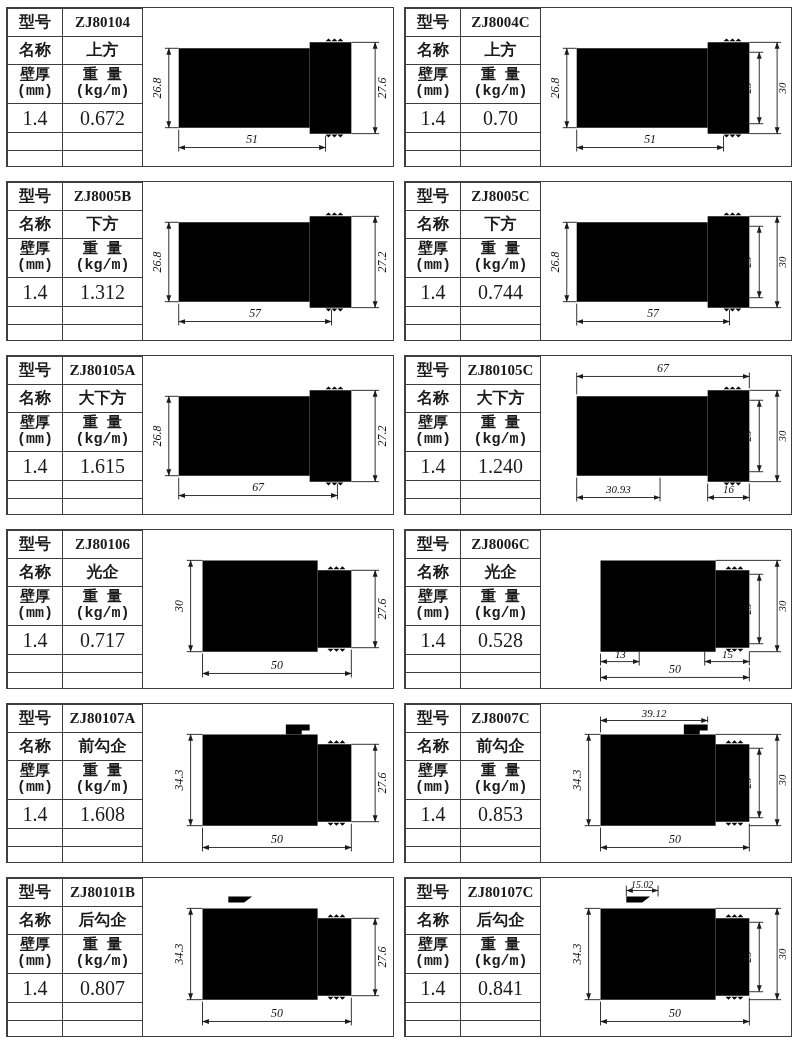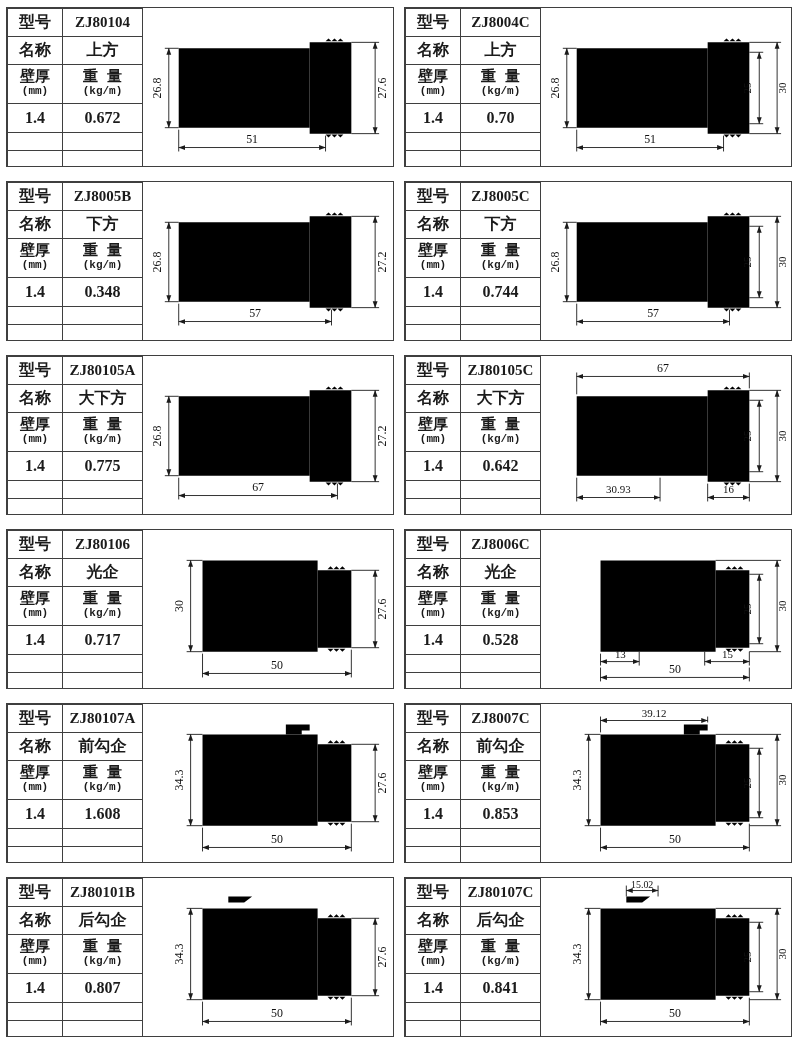--- a/index.html
+++ b/index.html
@@ -7,24 +7,24 @@
   .page{box-sizing:border-box;width:800px;height:1042px;padding:7px 6px;
         display:grid;grid-template-columns:388px 388px;grid-template-rows:repeat(6,160px);
         column-gap:10px;row-gap:14px;}
   .cell{border:1px solid #3f3f3f;display:flex;background:#fff;overflow:hidden;}
   table.spec{border-collapse:collapse;table-layout:fixed;width:136px;flex:0 0 136px;}
   table.spec td{border:1px solid #3f3f3f;text-align:center;vertical-align:middle;
                 padding:0;overflow:hidden;white-space:nowrap;}
   td.lbl,td.val{font-weight:bold;font-size:16px;height:27px;}
   td.val.model{font-size:15px;}
   td.hdr{height:38px;font-weight:bold;font-size:15px;line-height:1.05;font-family:Liberation Mono, monospace;}
-  td.hdr small{display:block;font-size:11px;font-weight:bold;}
-  td.num{height:28px;font-weight:bold;font-size:16px;}
+  td.hdr small{display:block;font-size:15px;font-weight:bold;}
+  td.num{height:28px;font-weight:normal;font-size:20px;}
   tr.empty td{height:17px;}
-  .draw{flex:1;position:relative;}
+  .draw{flex:1;position:relative;font-style:italic;}
   .draw svg{display:block;width:100%;height:100%;}
   .dim line,.dim path.ext{fill:none;stroke:#1b1b1b;stroke-width:0.9;}
   .dim text{fill:#111;font-family:"Liberation Serif",serif;font-size:12px;text-anchor:middle;}
   .dim text.s{font-size:11px;}
   .dim text.xs{font-size:10px;}
   #symbols{position:absolute;width:0;height:0;overflow:hidden;}
 </style>
 </head>
 <body>
 
@@ -194,21 +194,21 @@
       <tr>
             <td class="lbl">名称</td>
           <td class="val">下方</td>
           </tr>
       <tr>
             <td class="hdr"><span>壁厚</span><small>(mm)</small></td>
           <td class="hdr"><span>重 量</span><small>(kg/m)</small></td>
           </tr>
       <tr>
             <td class="num">1.4</td>
-          <td class="num">0.348</td>
+          <td class="num">1.312</td>
           </tr>
       <tr class="empty">
             <td></td>
             <td></td>
           </tr>
       <tr class="empty">
             <td></td>
             <td></td>
           </tr>
     </tbody>
@@ -305,21 +305,21 @@
       <tr>
             <td class="lbl">名称</td>
           <td class="val">大下方</td>
           </tr>
       <tr>
             <td class="hdr"><span>壁厚</span><small>(mm)</small></td>
           <td class="hdr"><span>重 量</span><small>(kg/m)</small></td>
           </tr>
       <tr>
             <td class="num">1.4</td>
-          <td class="num">0.775</td>
+          <td class="num">1.615</td>
           </tr>
       <tr class="empty">
             <td></td>
             <td></td>
           </tr>
       <tr class="empty">
             <td></td>
             <td></td>
           </tr>
     </tbody>
@@ -358,21 +358,21 @@
       <tr>
             <td class="lbl">名称</td>
           <td class="val">大下方</td>
           </tr>
       <tr>
             <td class="hdr"><span>壁厚</span><small>(mm)</small></td>
           <td class="hdr"><span>重 量</span><small>(kg/m)</small></td>
           </tr>
       <tr>
             <td class="num">1.4</td>
-          <td class="num">0.642</td>
+          <td class="num">1.240</td>
           </tr>
       <tr class="empty">
             <td></td>
             <td></td>
           </tr>
       <tr class="empty">
             <td></td>
             <td></td>
           </tr>
     </tbody>

